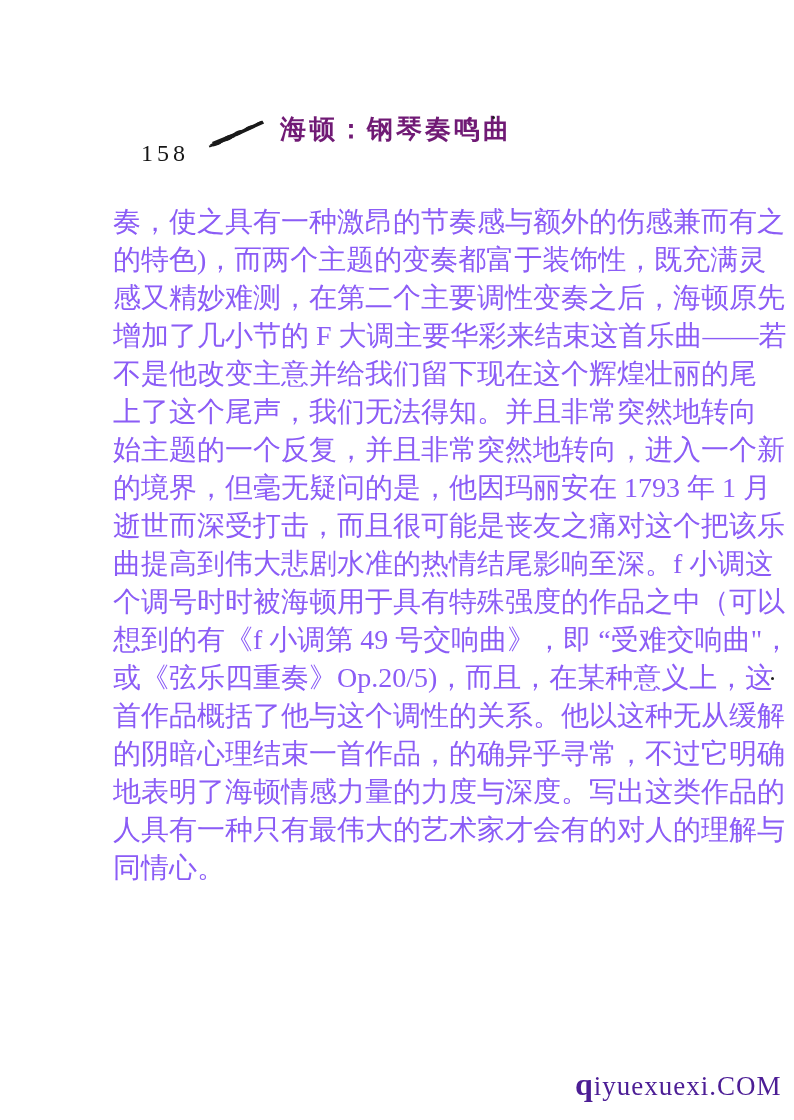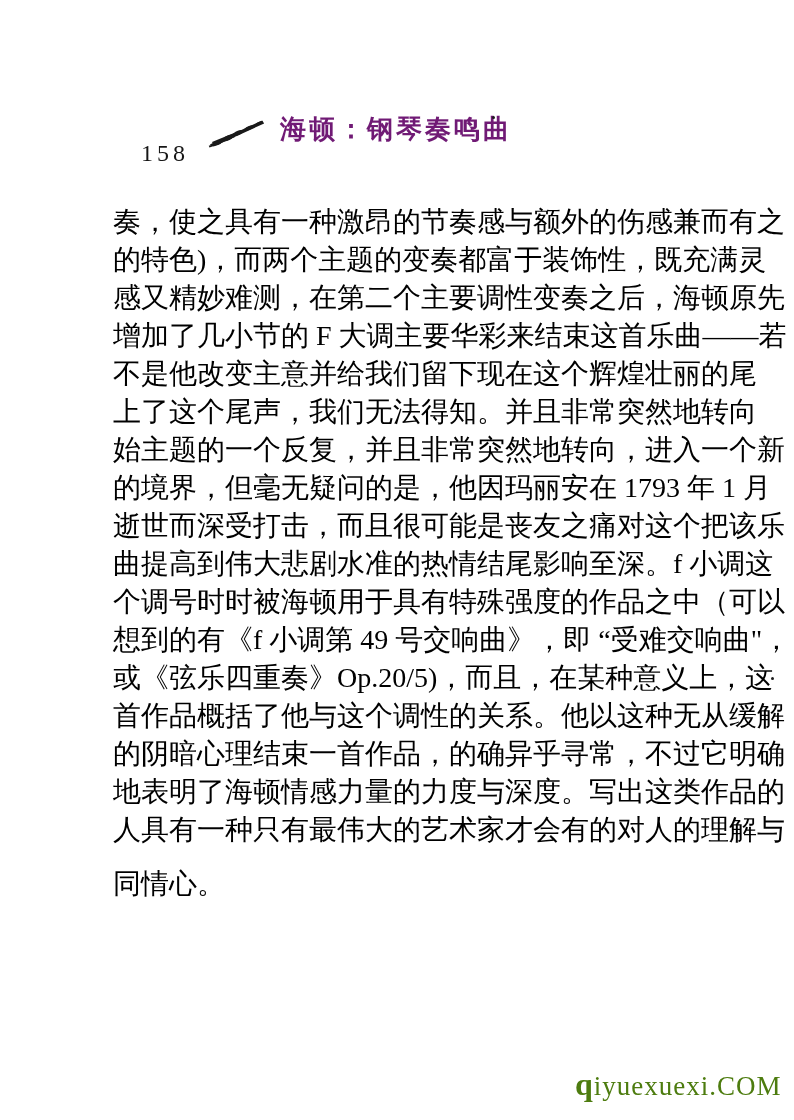--- a/index.html
+++ b/index.html
@@ -47,34 +47,33 @@
     color: #701a75;
     transform: scaleY(1.02);
   }
   
   .body-text {
     position: absolute;
     left: 113px;
     top: 203px;
     width: 572px;
     font-size: 28px;
-    color: #000000;
+    color: #8b5cf6;
   }
   .text-line {
     height: 38px;
     line-height: 38px;
     text-align: justify;
     text-align-last: justify;
     text-justify: inter-character;
     white-space: nowrap;
     overflow: visible;
   }
   .text-line.last-line {
     text-align-last: left;
-    margin-top: 16px;
   }
   
   .speck {
     position: absolute;
     background: #1d1d1d;
     border-radius: 50%;
   }
   .speck-a { left: 771px; top: 677px; width: 3px; height: 3px; }
   .speck-b { left: 492px; top: 116px; width: 3px; height: 3px; }
   
@@ -132,17 +131,17 @@
     <div class="text-line">首作品概括了他与这个调性的关系。他以这种无从缓解</div>
     <div class="text-line">的阴暗心理结束一首作品，的确异乎寻常，不过它明确</div>
     <div class="text-line">地表明了海顿情感力量的力度与深度。写出这类作品的</div>
     <div class="text-line">人具有一种只有最伟大的艺术家才会有的对人的理解与</div>
     <div class="text-line last-line">同情心。</div>
   </div>
 
   <div class="speck speck-a"></div>
   <div class="speck speck-b"></div>
 
-  <div class="watermark" style="color: #4d7c0f;">
+  <div class="watermark" style="color: #4c1d95;">
     <span class="wm-q">q</span><span>iyuexuexi.COM</span>
   </div>
 
 </div>
 
 </body></html>

